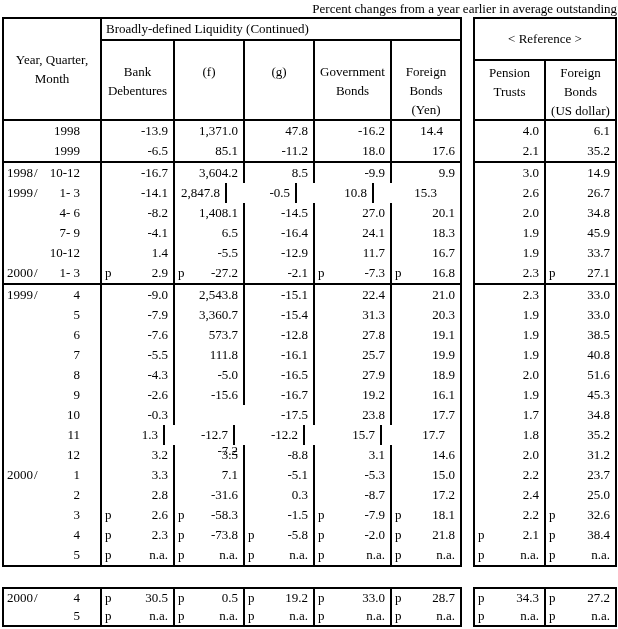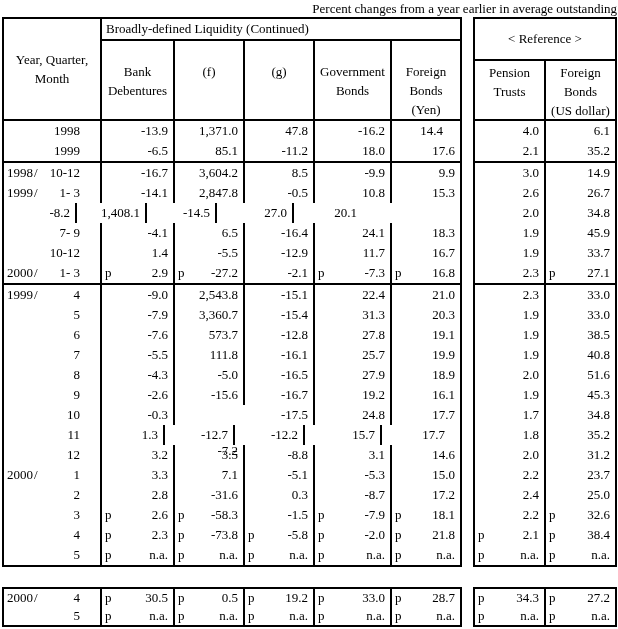--- a/index.html
+++ b/index.html
@@ -174,38 +174,43 @@
           <div class="drow" style="height: 20px;">
             <div class="labelcell" style="line-height: 20px;">
               <span class="yr">1999</span>
               <span class="sl">/</span>
               <span class="pd">1- 3</span>
             </div>
             <div class="vcell" style="width: 73px; line-height: 20px;">
               <span class="pmark"></span>
               <span class="val">-14.1</span>
             </div>
-            <div class="vcell" style="width: 70px; line-height: 20px;">
+            <div class="vcell" style="width: 52px; line-height: 20px;">
               <span class="pmark"></span>
               <span class="val">2,847.8</span>
             </div>
             <div class="vcell" style="width: 70px; line-height: 20px;">
               <span class="pmark"></span>
               <span class="val">-0.5</span>
             </div>
             <div class="vcell" style="width: 77px; line-height: 20px;">
               <span class="pmark"></span>
               <span class="val">10.8</span>
             </div>
             <div class="vcell last" style="width: 68px; line-height: 20px;">
               <span class="pmark"></span>
               <span class="val">15.3</span>
             </div>
           </div>
           <div class="drow" style="height: 20px;">
+            <div class="labelcell" style="line-height: 20px;">
+              <span class="yr"></span>
+              <span class="sl"></span>
+              <span class="pd">4- 6</span>
+            </div>
             <div class="vcell" style="width: 73px; line-height: 20px;">
               <span class="pmark"></span>
               <span class="val">-8.2</span>
             </div>
             <div class="vcell" style="width: 70px; line-height: 20px;">
               <span class="pmark"></span>
               <span class="val">1,408.1</span>
             </div>
             <div class="vcell" style="width: 70px; line-height: 20px;">
               <span class="pmark"></span>
@@ -478,21 +483,21 @@
             <div class="vcell" style="width: 70px; line-height: 20px; margin-top: 36px;">
               <span class="pmark"></span>
               <span class="val">-7.2</span>
             </div>
             <div class="vcell" style="width: 70px; line-height: 20px;">
               <span class="pmark"></span>
               <span class="val">-17.5</span>
             </div>
             <div class="vcell" style="width: 77px; line-height: 20px;">
               <span class="pmark"></span>
-              <span class="val">24.8</span>
+              <span class="val">23.8</span>
             </div>
             <div class="vcell last" style="width: 68px; line-height: 20px;">
               <span class="pmark"></span>
               <span class="val">17.7</span>
             </div>
           </div>
           <div class="drow" style="height: 20px;">
             <div class="labelcell" style="line-height: 20px;">
               <span class="yr"></span>
               <span class="sl"></span>

